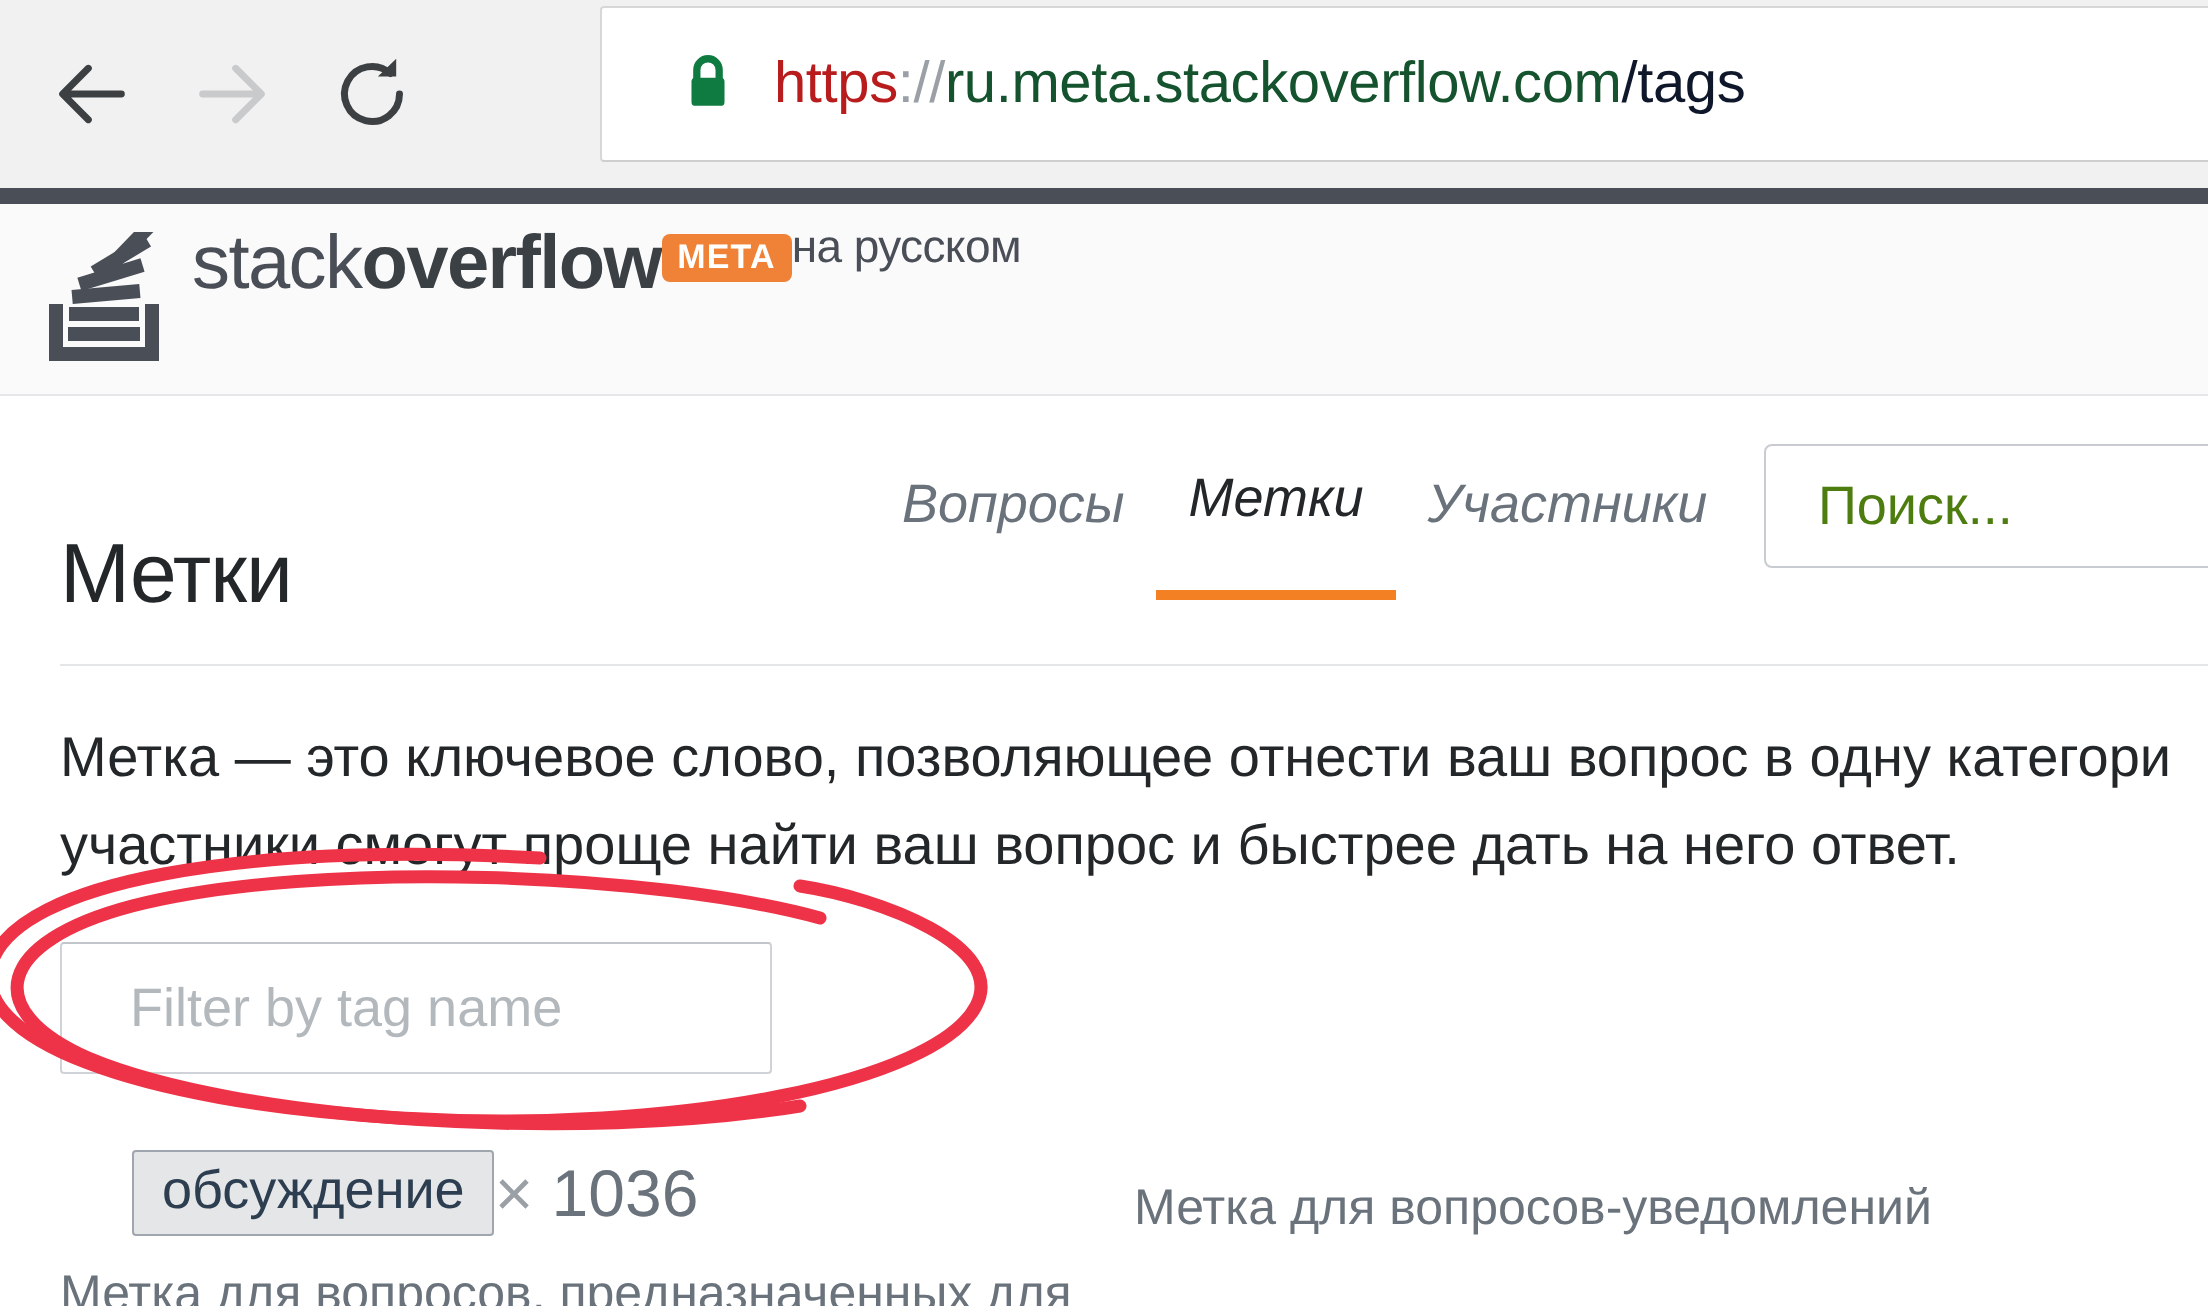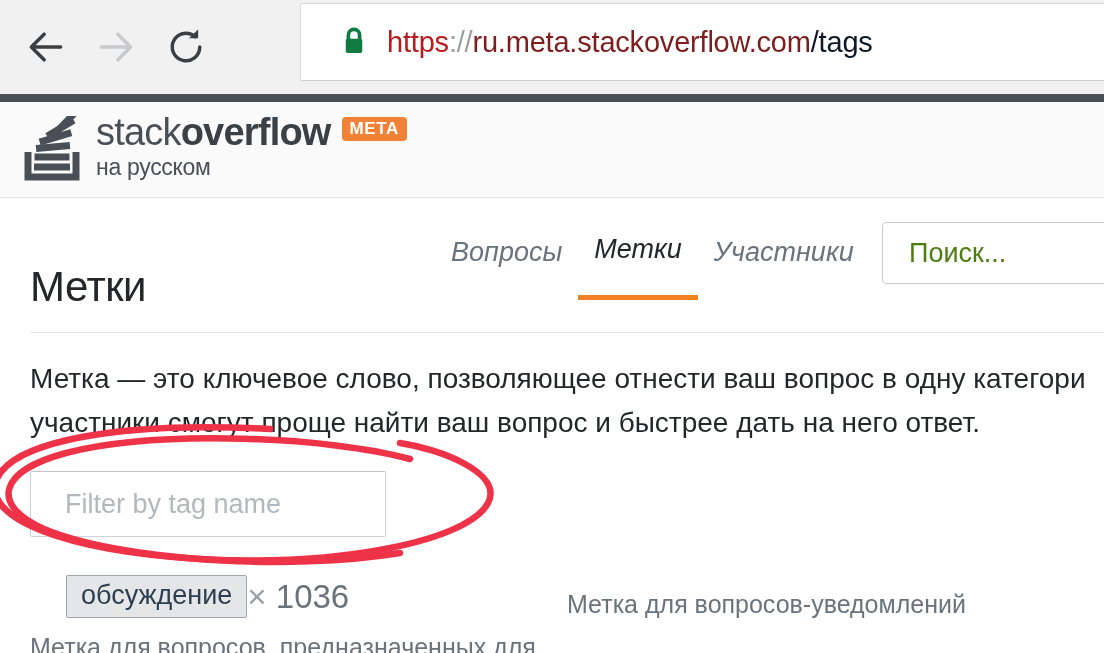--- a/index.html
+++ b/index.html
@@ -63,21 +63,21 @@
   }
   .url-text {
     margin-left: 18px;
     font-size: 29px;
     letter-spacing: -0.2px;
     white-space: nowrap;
     font-family: "Liberation Sans", sans-serif;
   }
   .url-scheme { color: #b91c1c; }
   .url-sep    { color: #9aa0a6; }
-  .url-host   { color: #7f1d1d; }
+  .url-host   { color: #14532d; }
   .url-path   { color: #0f172a; }
 
   
   .topbar-dark {
     position: absolute;
     left: 0; top: 94px;
     width: 1104px;
     height: 8px;
     background: #4a4e57;
   }
@@ -96,36 +96,35 @@
     position: absolute;
     left: 24px;
     top: 8px;
     display: flex;
     align-items: flex-start;
   }
   .logo-icon { margin-top: 6px; }
   .logo-text-col {
     margin-left: 10px;
     display: flex;
-    flex-direction: column;
+    flex-direction: row;
   }
   .logo-line1 {
     display: flex;
     align-items: center;
     height: 44px;
   }
   .logo-word {
     font-size: 38px;
     color: #4a4e57;
     letter-spacing: -0.8px;
     line-height: 40px;
   }
   .logo-word b { font-weight: bold; color: #3b4045; }
   .meta-badge {
-    margin-left: 11px;
     background: #ef8236;
     color: #ffffff;
     font-size: 17px;
     font-weight: bold;
     letter-spacing: 0.6px;
     padding: 3px 8px 4px 8px;
     border-radius: 4px;
     line-height: 1;
     position: relative;
     top: -3px;

